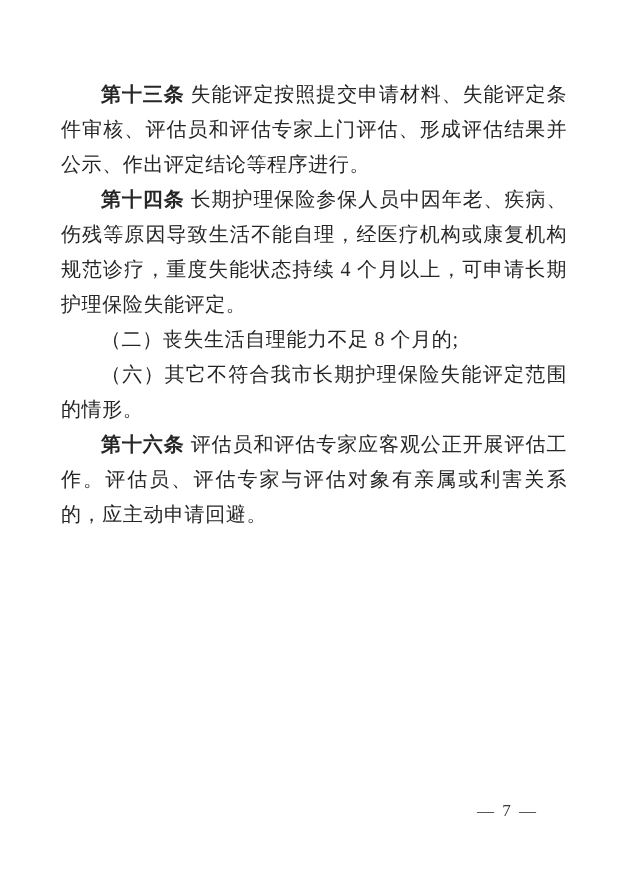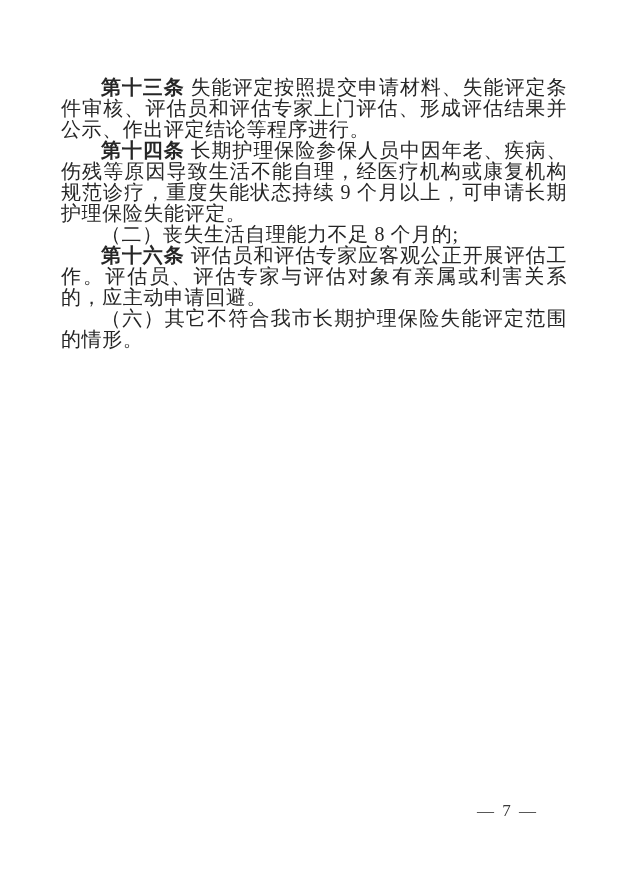--- a/index.html
+++ b/index.html
@@ -15,21 +15,21 @@
     overflow: hidden;
     font-family: "Liberation Serif", "DejaVu Serif", serif;
   }
   .content {
     position: absolute;
     left: 61px;
     top: 77px;
     width: 506px;
     color: #262626;
     font-size: 20px;
-    line-height: 21px;
+    line-height: 35px;
     letter-spacing: 0.6px;
     text-align: justify;
     text-justify: inter-ideograph;
   }
   .content p {
     margin: 0;
     padding: 0;
     text-indent: 2em;
   }
   .article-label {
@@ -45,19 +45,19 @@
     font-family: "Liberation Serif", "DejaVu Serif", serif;
     white-space: nowrap;
   }
 </style>
 </head>
 <body>
 
 <div class="page">
   <div class="content" style="color: rgb(38, 38, 38);">
       <p><span class="article-label">第十三条</span> <span>失能评定按照提交申请材料、失能评定条件审核、评估员和评估专家上门评估、形成评估结果并公示、作出评定结论等程序进行。</span></p>
-      <p><span class="article-label">第十四条</span> <span>长期护理保险参保人员中因年老、疾病、伤残等原因导致生活不能自理，经医疗机构或康复机构规范诊疗，重度失能状态持续 9 个月以上，可申请长期护理保险失能评定。</span></p>
+      <p><span class="article-label">第十四条</span> <span>长期护理保险参保人员中因年老、疾病、伤残等原因导致生活不能自理，经医疗机构或康复机构规范诊疗，重度失能状态持续 4 个月以上，可申请长期护理保险失能评定。</span></p>
       <p><span>（二）丧失生活自理能力不足 8 个月的;</span></p>
+      <p><span>（六）其它不符合我市长期护理保险失能评定范围的情形。</span></p>
       <p><span class="article-label">第十六条</span> <span>评估员和评估专家应客观公正开展评估工作。评估员、评估专家与评估对象有亲属或利害关系的，应主动申请回避。</span></p>
-      <p><span>（六）其它不符合我市长期护理保险失能评定范围的情形。</span></p>
     </div>
   <div class="page-number">— 7 —</div>
 </div>
 
 </body></html>

